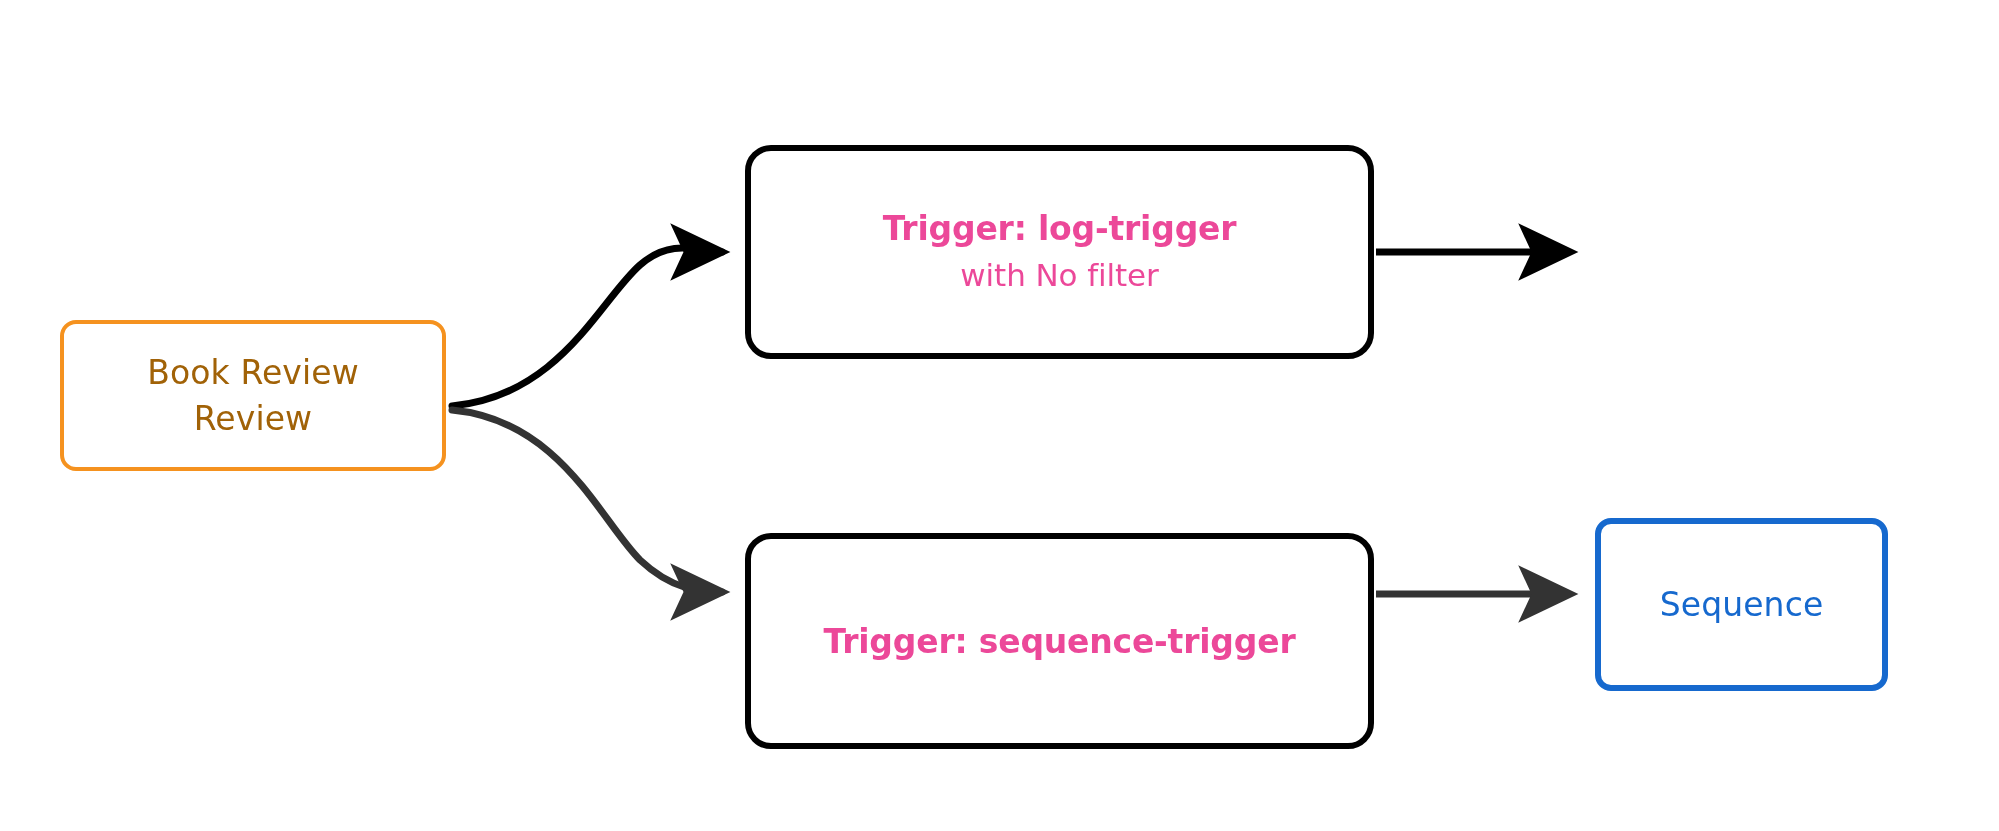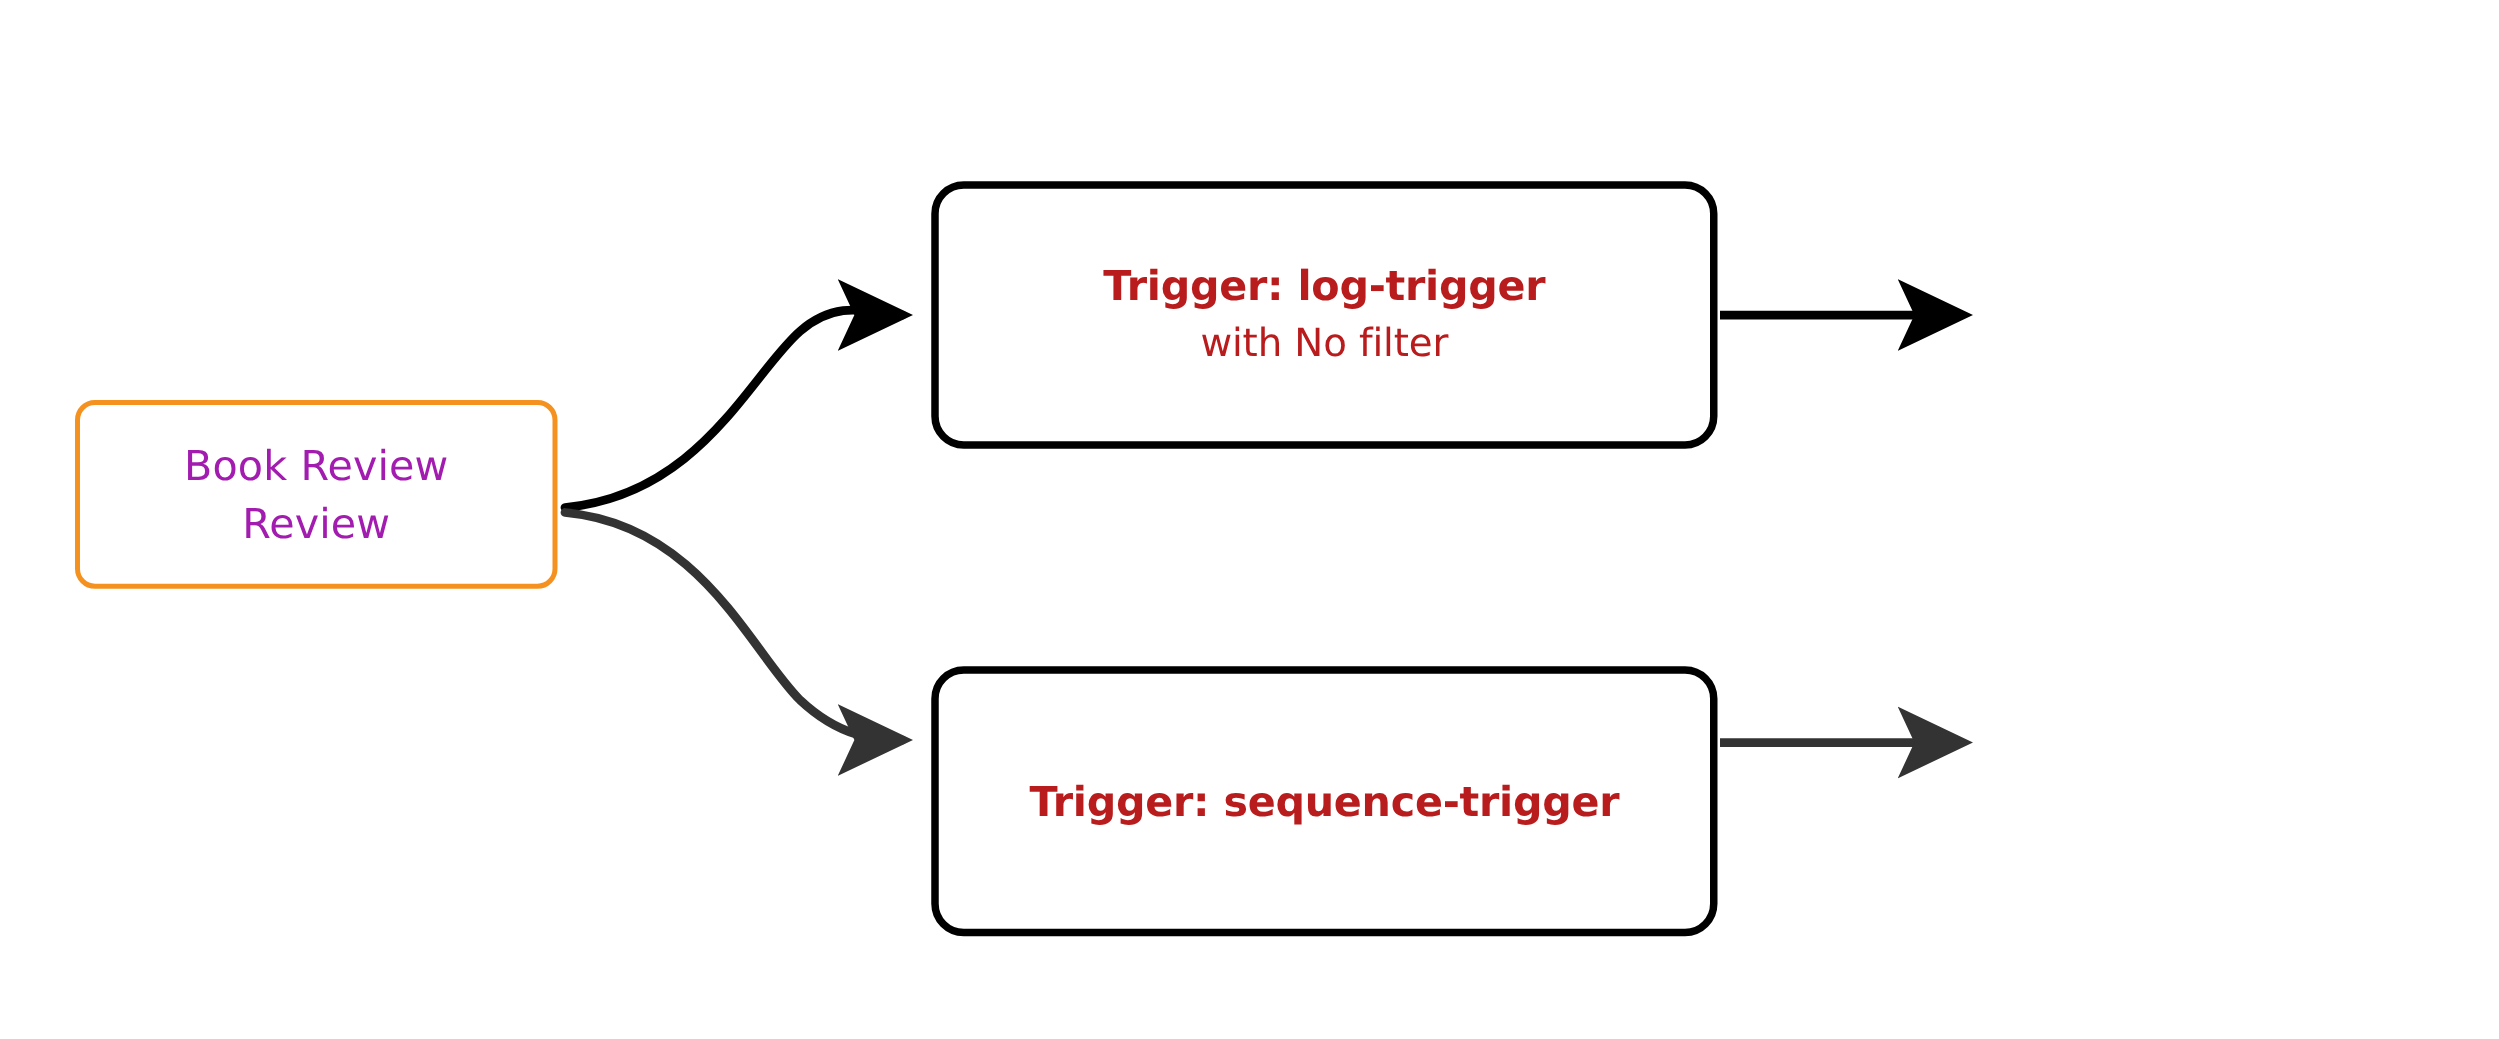--- a/index.html
+++ b/index.html
@@ -39,36 +39,36 @@
   }
 
   
   .node-broker {
     left: 60px;
     top: 320px;
     width: 386px;
     height: 151px;
     border: 4px solid #f5921f;
     border-radius: 16px;
-    color: #a21caf;
+    color: #a16207;
   }
   .node-broker .line {
     font-size: 33px;
     line-height: 46px;
     font-weight: 400;
     letter-spacing: 0.1px;
   }
 
   
   .node-trigger {
     left: 745px;
     width: 629px;
     border: 6px solid #000000;
     border-radius: 26px;
-    color: #b91c1c;
+    color: #ec4899;
   }
   .node-trigger.top {
     top: 145px;
     height: 214px;
   }
   .node-trigger.bottom {
     top: 485px;
     height: 216px;
     margin-top: 48px;
   }
@@ -141,14 +141,17 @@
   <div class="node node-trigger top">
     <div class="title">Trigger: log-trigger</div>
     <div class="subtitle">with No filter</div>
   </div>
 
   <div class="node node-trigger bottom">
     <div class="title">Trigger: sequence-trigger</div>
   </div>
 
 
+  <div class="node node-sink bottom">
+    <div class="line">Sequence</div>
+  </div>
 
 </div>
 
 </body></html>

